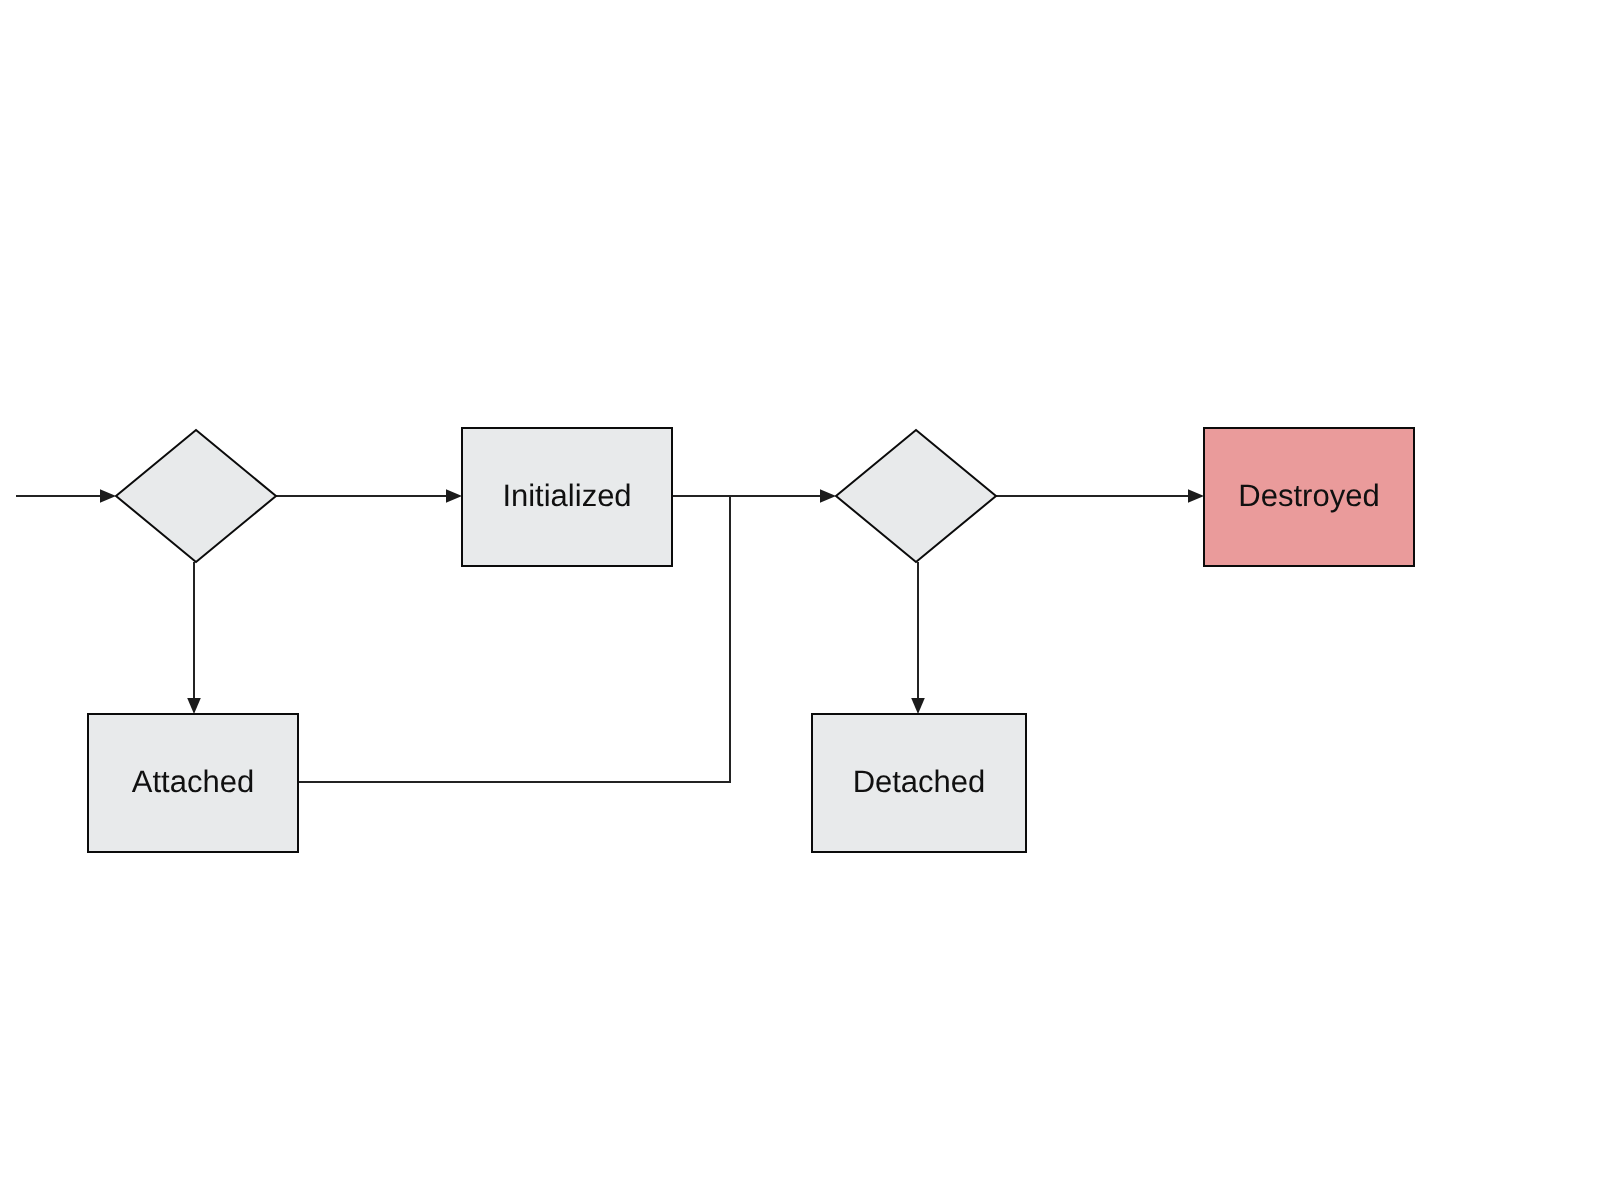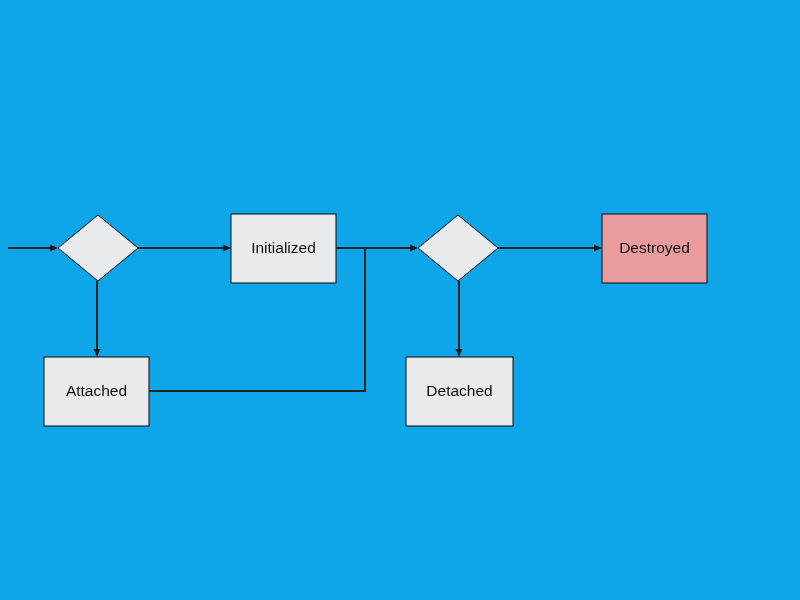--- a/index.html
+++ b/index.html
@@ -51,21 +51,21 @@
     shape-rendering: crispEdges;
   }
   .edge-arrow {
     fill: #1b1b1b;
     stroke: none;
   }
 </style>
 </head>
 <body style="background: rgb(0, 0, 0);">
 
-<div id="canvas" style="background: #0ea5e9;">
+<div id="canvas" style="background: #ffffff;">
 
   <svg id="diagram-svg" viewBox="0 0 800 600" xmlns="http://www.w3.org/2000/svg">
 
     <g>
 
       <g>
         <path class="edge-path" d="M 8 248 L 56 248" stroke="#232323"></path>
         <path class="edge-arrow" d="M 58 248 L 50 244.6 L 50 251.4 Z"></path>
       </g>
 

